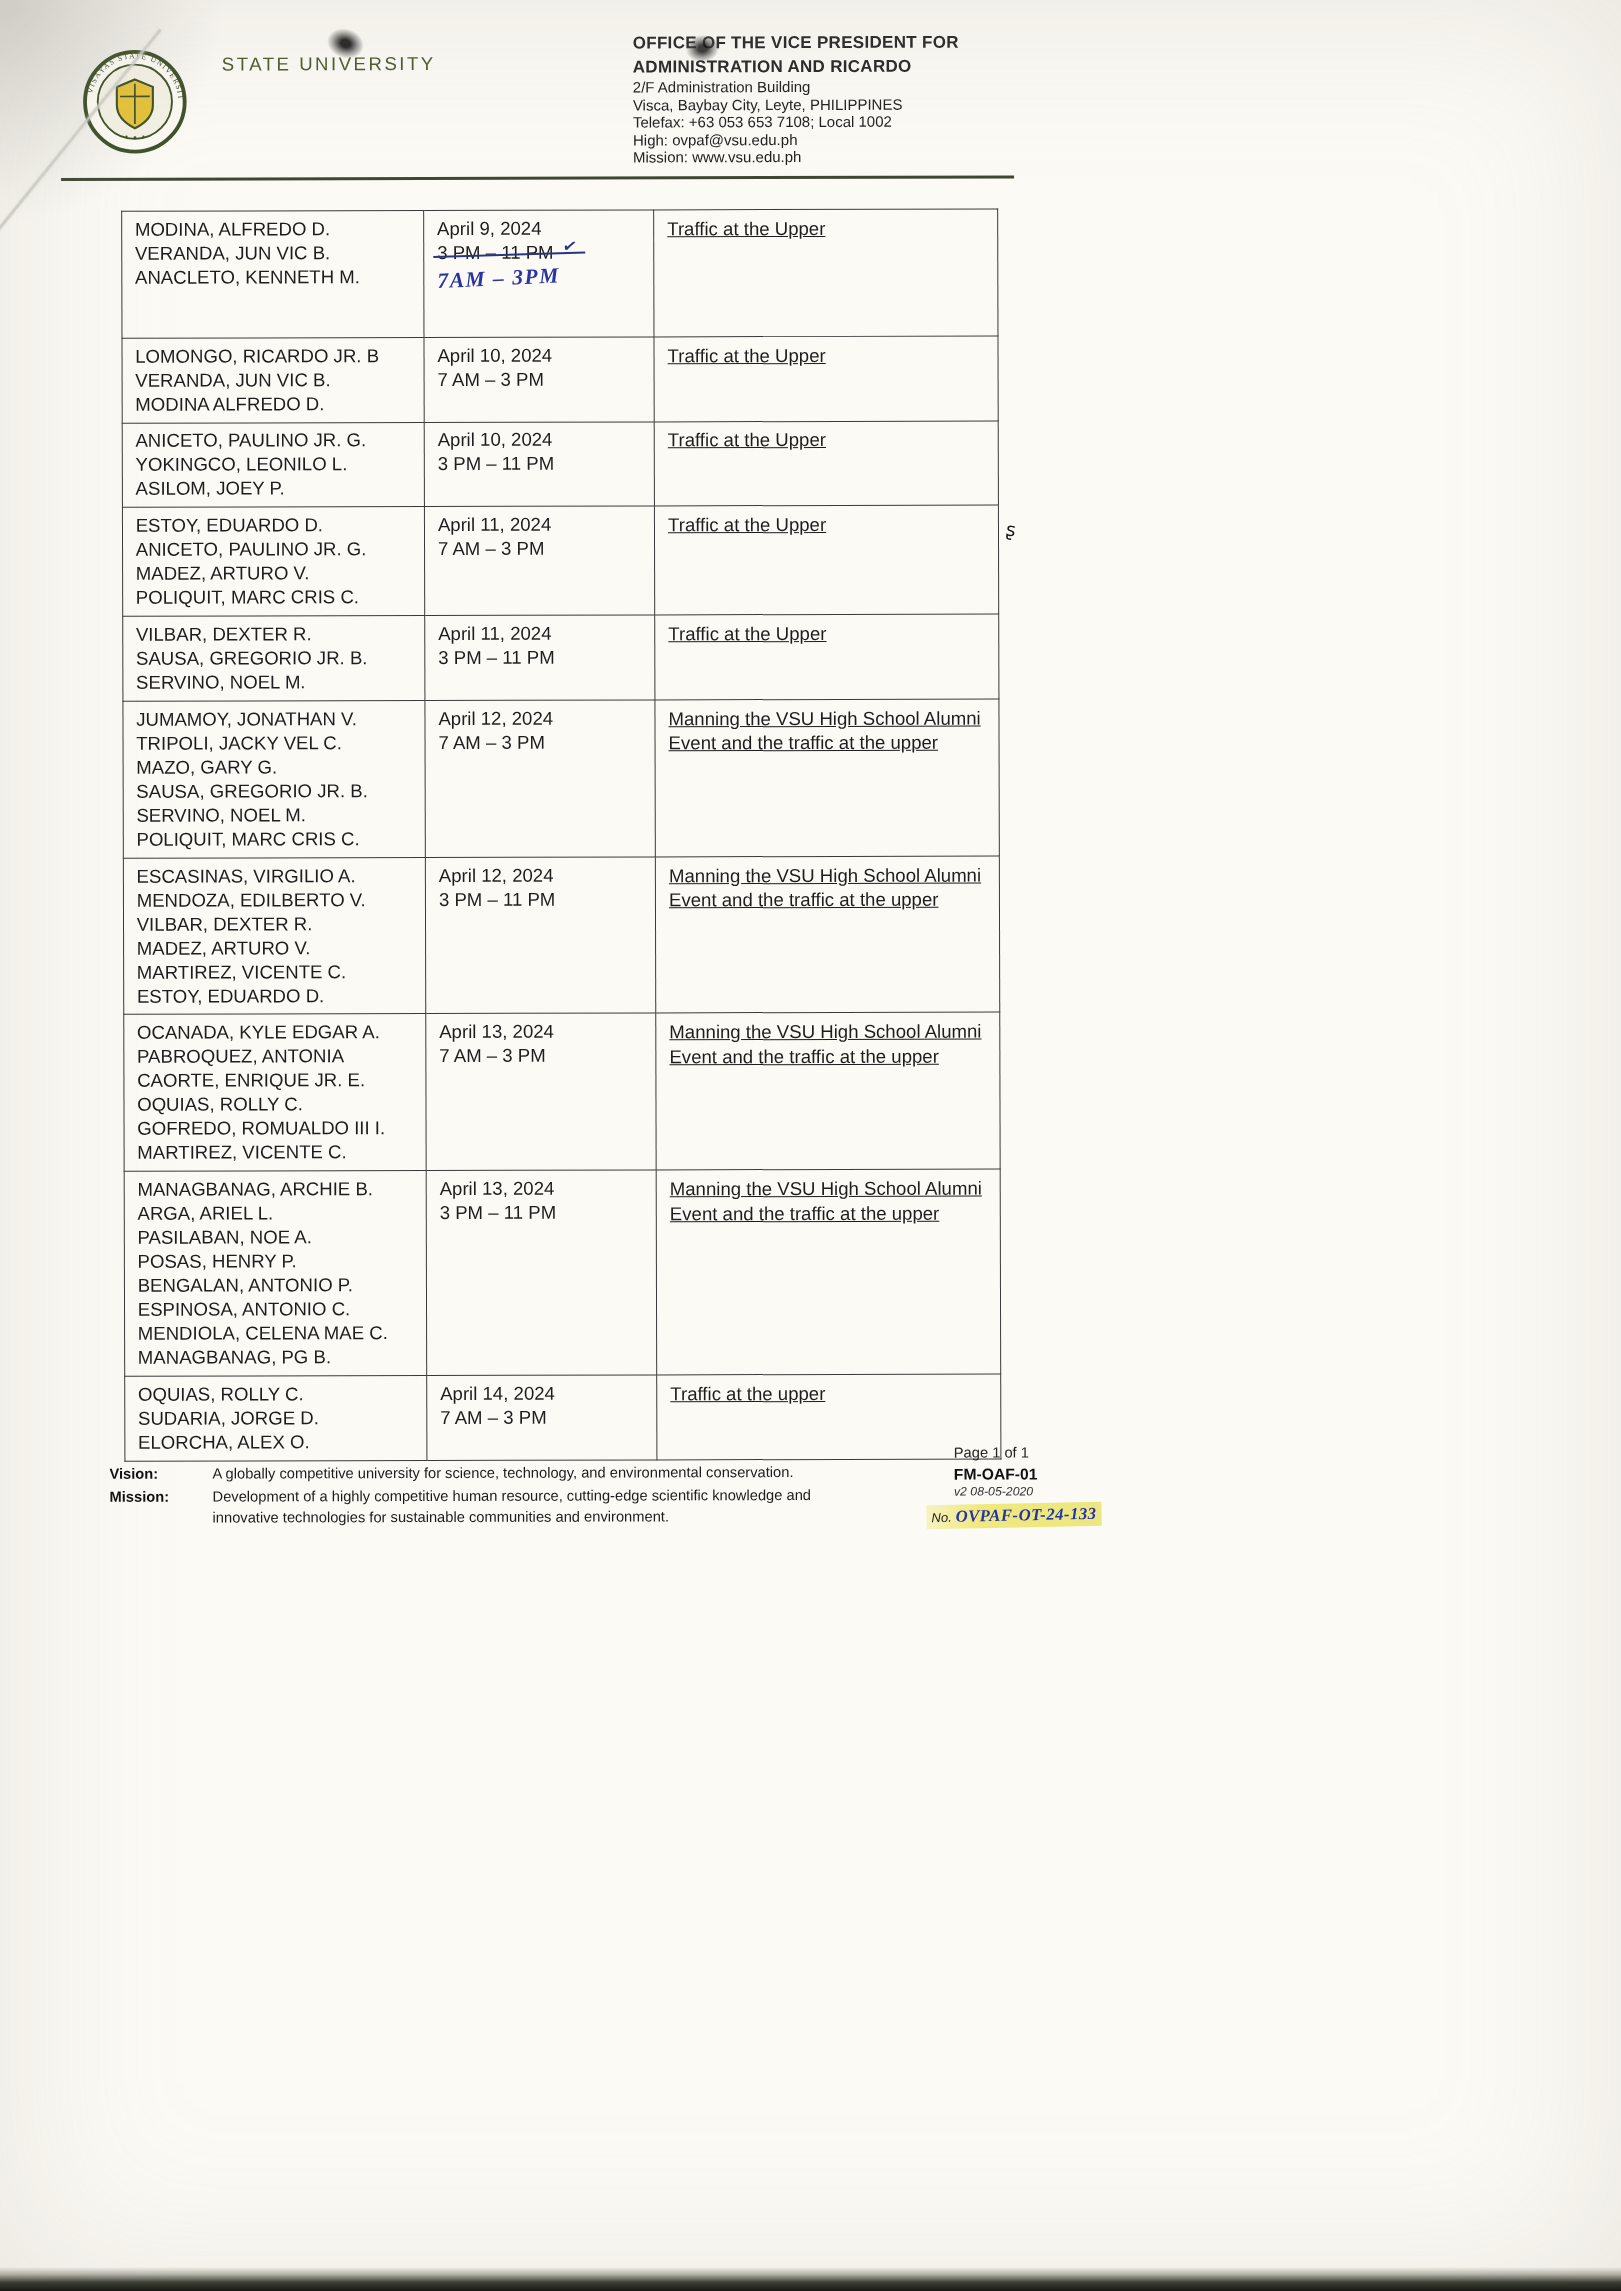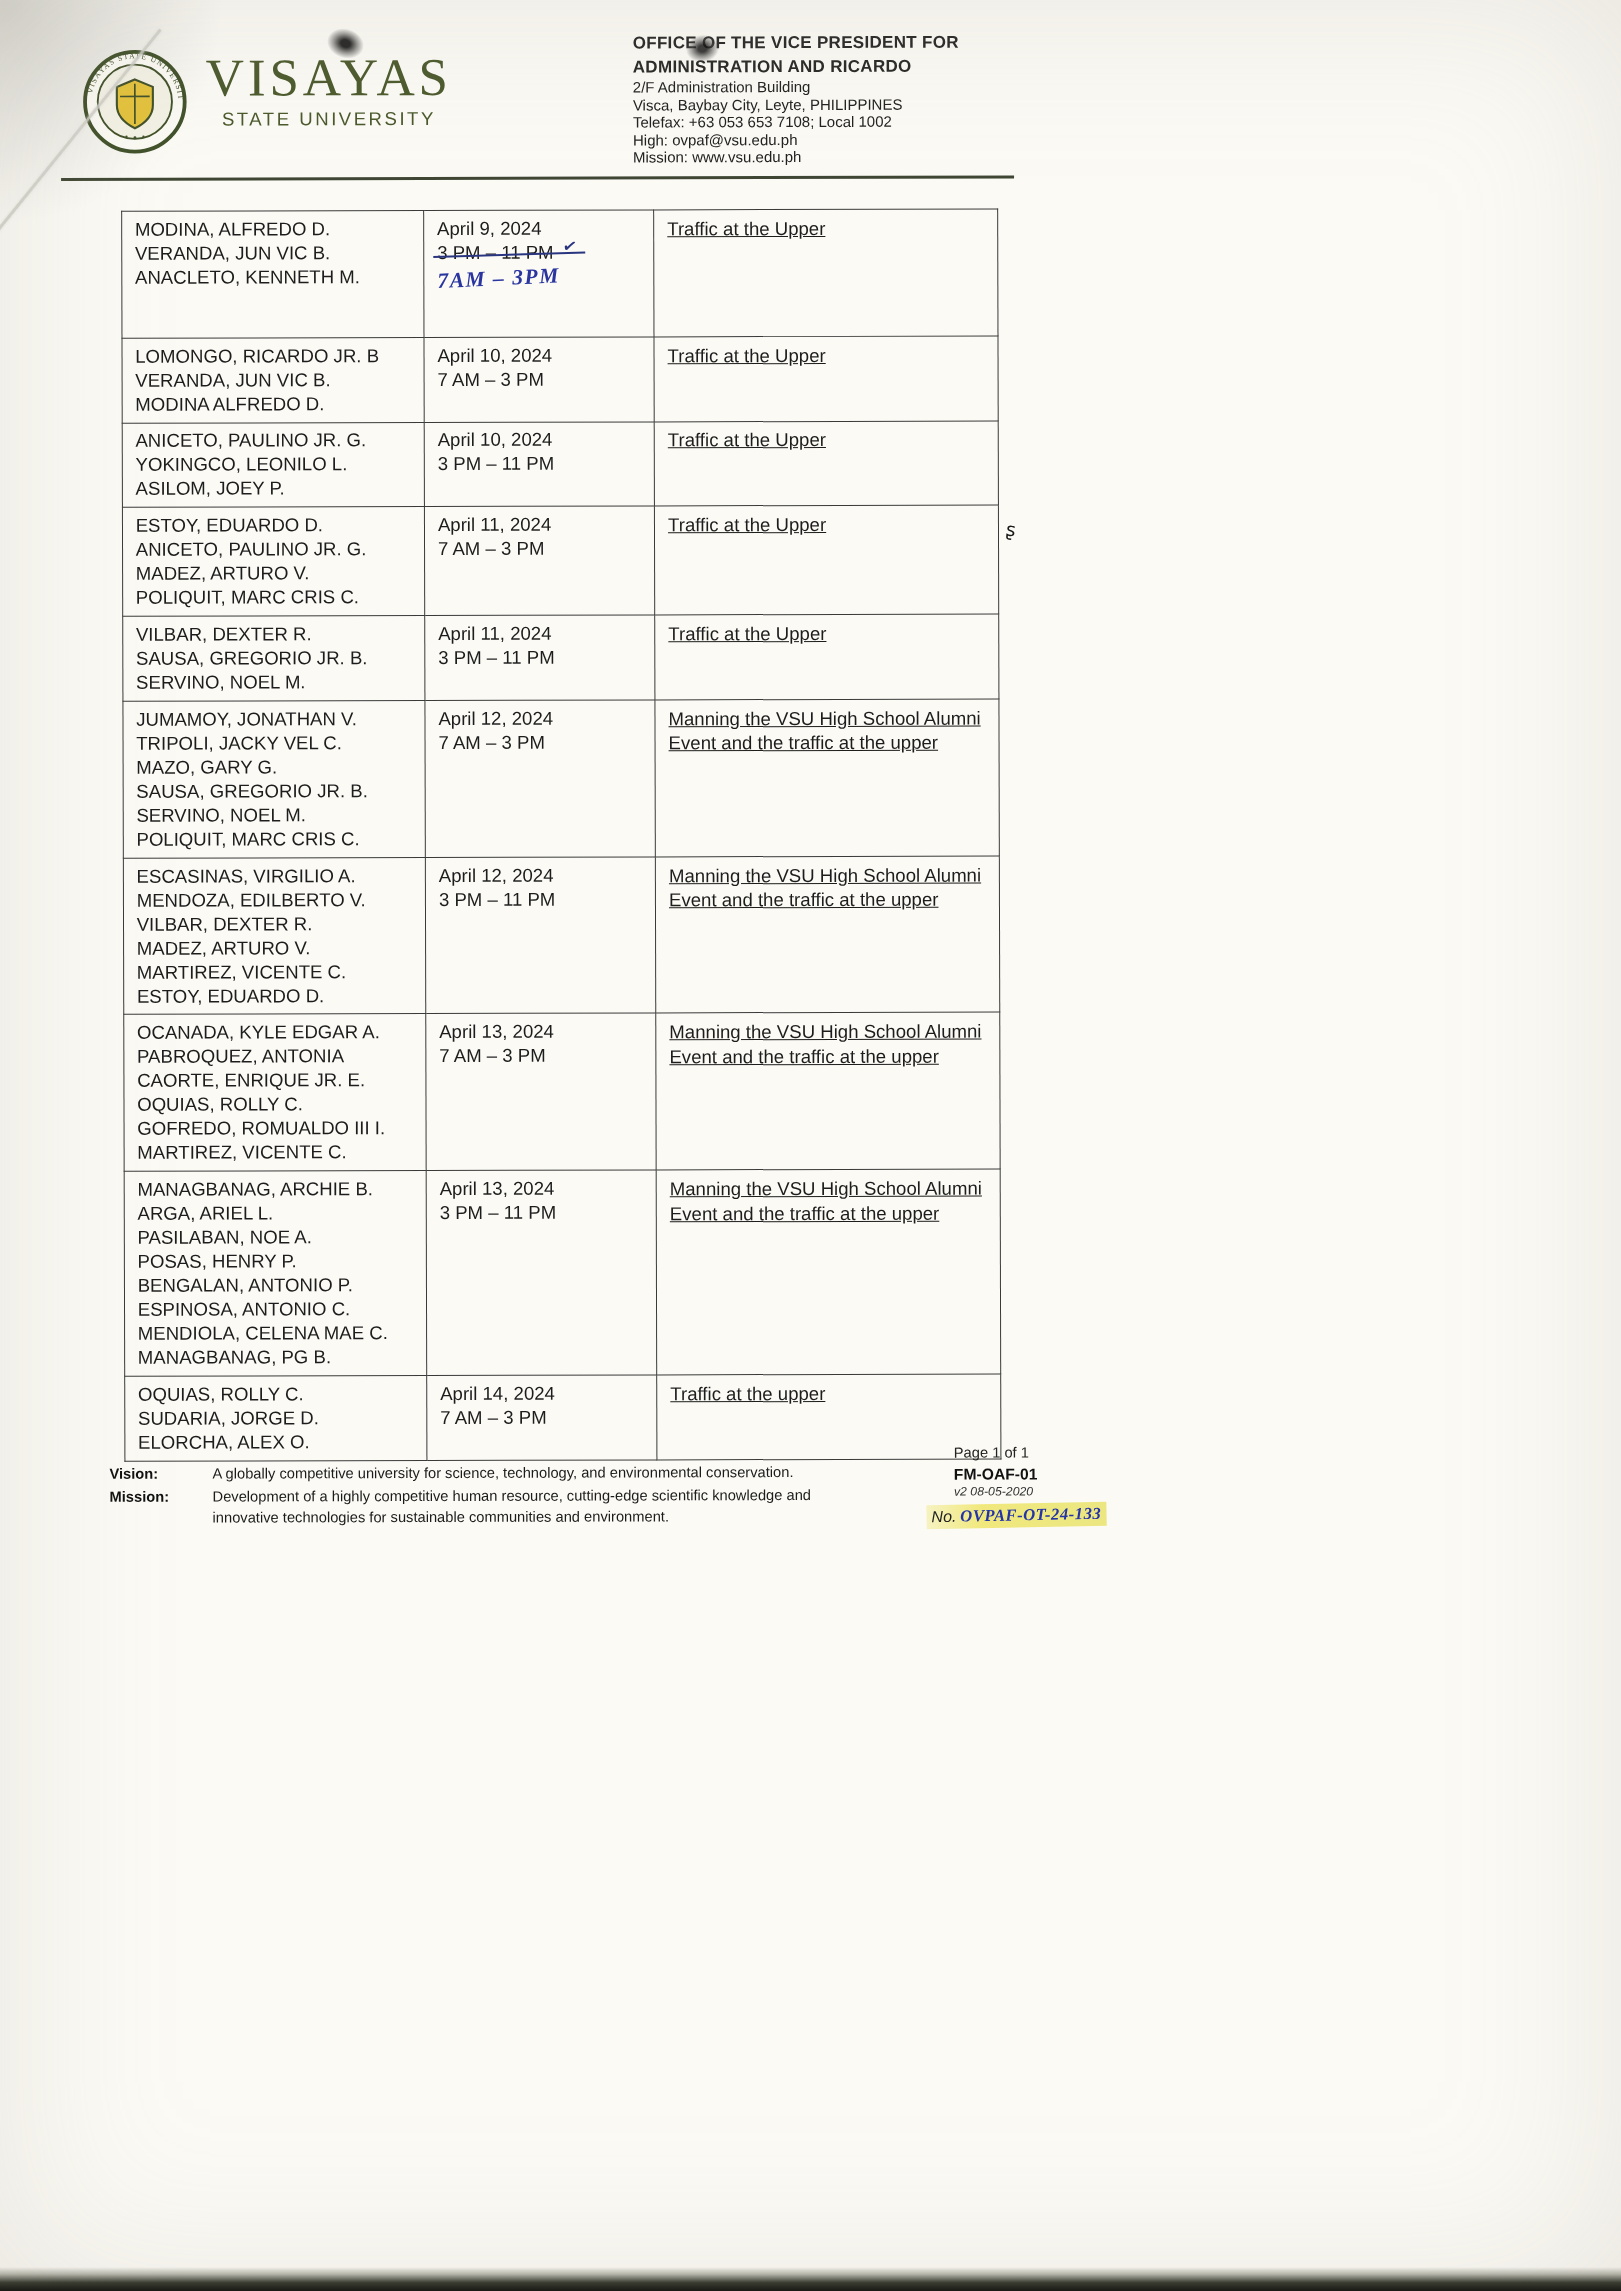--- a/index.html
+++ b/index.html
@@ -61,21 +61,21 @@
   .vm-label{font-weight:bold;color:#111;}
   .vm-text{color:#1c1c1c;}
   .vm-text.vision{white-space:nowrap;}
 
   .footer-right{position:absolute;left:925px;top:1445px;width:157px;font-size:14.7px;z-index:1;}
   .page-label{padding-left:27.4px;color:#222;}
   .form-code{padding-left:27.4px;font-weight:bold;font-size:15.7px;margin-top:4.9px;color:#111;}
   .version{padding-left:27.4px;font-style:italic;font-size:12.3px;margin-top:1px;color:#333;}
   .docno{margin-top:4.9px;width:max-content;padding:2px 4.9px;transform:rotate(-1deg);
     background:linear-gradient(90deg, rgba(238,228,95,.35), rgba(238,228,95,.8) 30%, rgba(230,224,90,.75));}
-  .docno-label{font-size:16px;font-style:italic;color:#222;margin-right:3.9px;}
+  .docno-label{font-size:13px;font-style:italic;color:#222;margin-right:3.9px;}
   .docno-hand{font-family:"Liberation Serif",serif;font-style:italic;font-weight:bold;
     color:#2433a8;font-size:16.7px;letter-spacing:0.5px;}
 
   
   .scratch-line{position:absolute;left:-3.9px;top:231px;width:261px;height:2.5px;
     background:rgba(205,205,198,.85);box-shadow:0 0 2.9px rgba(220,220,215,.8);
     transform:rotate(-51deg);transform-origin:left center;z-index:5;}
   .staple-smudge{position:absolute;border-radius:50%;z-index:5;
     background:radial-gradient(ellipse at center, rgba(15,15,15,.9) 18%, rgba(70,70,70,.55) 45%, transparent 72%);}
   .smudge-logo{left:327px;top:29px;width:37px;height:29px;transform:rotate(18deg);}
@@ -103,21 +103,20 @@
         <text font-size="7.2" fill="#41512a" letter-spacing="1.2" font-family="Liberation Serif, serif">
           <textPath href="#arcTop" startOffset="6%">VISAYAS STATE UNIVERSITY</textPath>
         </text>
         <path d="M50 29 L67 36 V53 C67 64 58 71 50 75 C42 71 33 64 33 53 V36 Z" fill="#e3c23c" stroke="#41512a" stroke-width="2"></path>
         <path d="M50 33 V71 M36 45 H64" stroke="#41512a" stroke-width="1.6" fill="none"></path>
         <circle cx="50" cy="84" r="1.4" fill="#41512a"></circle>
         <circle cx="42" cy="83" r="1.1" fill="#41512a"></circle>
         <circle cx="58" cy="83" r="1.1" fill="#41512a"></circle>
       </svg>
       <div class="wordmark">
-        <div class="wordmark-name">VISAYAS</div>
         <div class="wordmark-sub">STATE UNIVERSITY</div>
       </div>
     </div>
 
     <div class="office-block">
       <div class="office-title">OFFICE OF THE VICE PRESIDENT FOR</div>
       <div class="office-title">ADMINISTRATION AND RICARDO</div>
       <div class="office-line">2/F Administration Building</div>
       <div class="office-line">Visca, Baybay City, Leyte, PHILIPPINES</div>
       <div class="office-line">Telefax: +63 053 653 7108; Local 1002</div>

